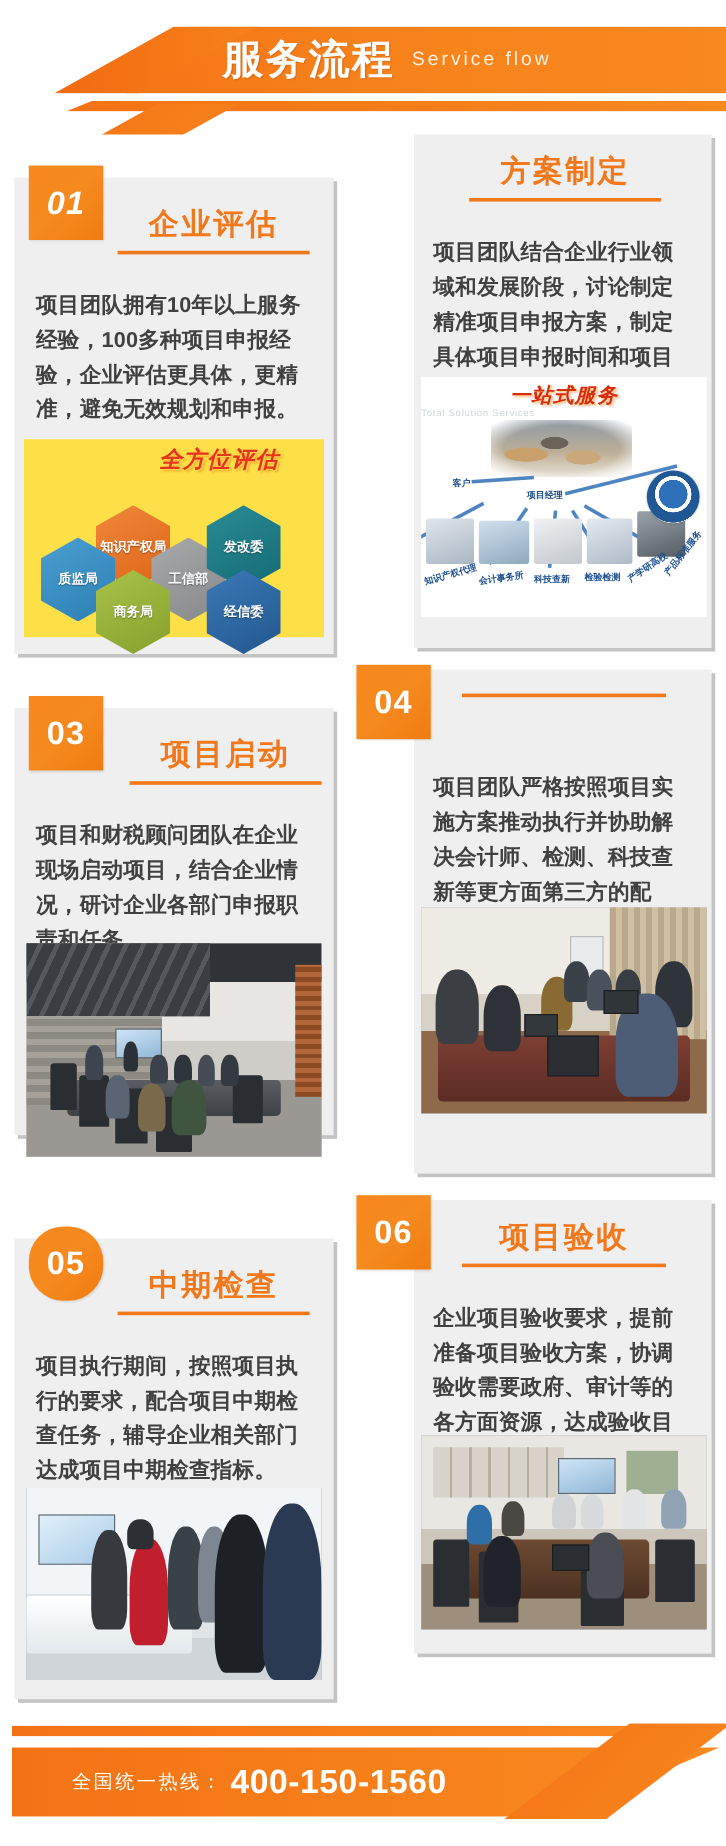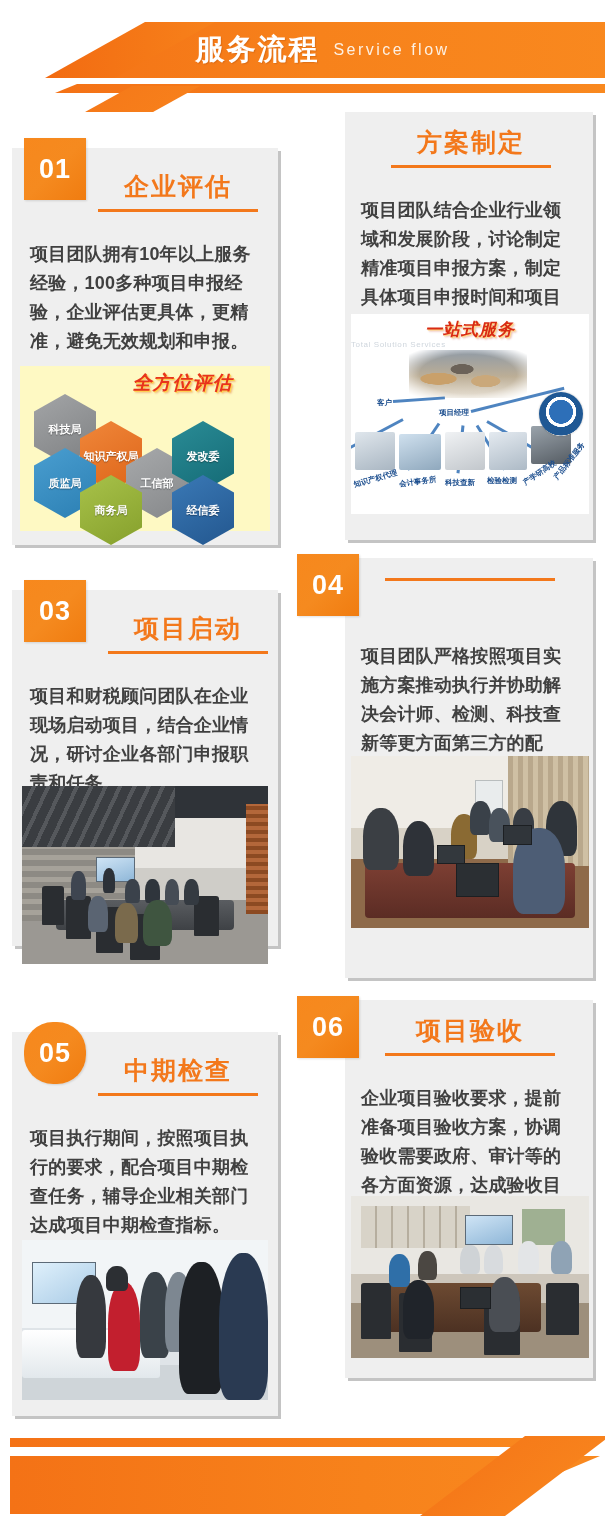--- a/index.html
+++ b/index.html
@@ -31,21 +31,21 @@
     position:absolute; left:10px; top:86px; width:200px; height:120px;
     background:linear-gradient(135deg,#f47216 0%,#f9891f 100%);
     clip-path: polygon(122px 0, 190px 0, 78px 62px, 10px 62px);
   }
   .hdr-text {
     position:absolute; left:0; top:24px; width:605px; height:52px;
     display:flex; align-items:center; justify-content:center;
     padding-left:40px;
   }
   .hdr-cn {
-    color:#ffffff; font-size:29px; font-weight:bold; letter-spacing:2px;
+    color:#ffffff; font-size:34px; font-weight:bold; letter-spacing:2px;
     text-shadow:1px 1px 1px rgba(150,60,0,.25);
   }
   .hdr-en {
     color:#fdf0e3; font-size:16px; letter-spacing:2.5px; margin-left:14px;
     font-weight:400;
   }
 
   
   .card { position:absolute; background:#efefef; box-shadow:3px 3px 0 0 #c4c4c4; }
   .badge {
@@ -61,21 +61,21 @@
     text-align:center;
   }
   .title-rule { height:3px; background:#f3781b; margin:6px auto 0; }
   .card-body {
     color:#404040; font-size:18px; line-height:1.62; letter-spacing:.2px;
     font-weight:bold;
   }
 
   
   #card1 { left:12px;  top:148px; width:266px; height:397px; }
-  #card1 .badge { left:12px; top:-10px; }
+  #card1 .badge { left:12px; top:-10px;font-style:italic; }
   #card1 .card-head { position:absolute; left:74px; top:22px; width:184px; }
   #card1 .card-body { position:absolute; left:18px; top:92px; width:232px; }
   #card1 .hexfig { position:absolute; left:8px; top:218px; width:250px; height:165px; }
 
   #card2 { left:345px; top:112px; width:248px; height:428px; }
   #card2 .badge { left:-48px; top:-4px; }
   #card2 .card-head { position:absolute; left:20px; top:14px; width:212px; }
   #card2 .card-body { position:absolute; left:16px; top:84px; width:218px; }
   #card2 .oss { position:absolute; left:6px; top:202px; width:238px; height:200px; }
 
@@ -97,21 +97,21 @@
   #card5 .card-body { position:absolute; left:18px; top:92px; width:230px; }
   #card5 .photo { position:absolute; left:10px; top:208px; width:246px; height:160px; }
 
   #card6 { left:345px; top:1000px; width:248px; height:378px; }
   #card6 .badge { left:-48px; top:-4px; }
   #card6 .card-head { position:absolute; left:18px; top:14px; width:214px; }
   #card6 .card-body { position:absolute; left:16px; top:84px; width:218px; }
   #card6 .photo { position:absolute; left:6px; top:196px; width:238px; height:162px; }
 
   
-  .hexfig { background:#fef9c3; }
+  .hexfig { background:#fde047; }
   .hexwrap { position:relative; width:100%; height:100%; }
   .hex {
     position:absolute; width:62px; height:70px;
     clip-path: polygon(50% 0%, 100% 25%, 100% 75%, 50% 100%, 0% 75%, 0% 25%);
     display:flex; align-items:center; justify-content:center;
     color:#fff; font-size:11px; font-weight:bold; line-height:1.15;
     text-align:center; text-shadow:0 1px 1px rgba(0,0,0,.35);
   }
   .hexTitle {
     position:absolute; left:80px; top:4px; width:165px;
@@ -210,21 +210,20 @@
   <div class="badge">01</div>
   <div class="card-head">
     <div class="card-title">企业评估</div>
     <div class="title-rule" style="width:160px"></div>
   </div>
   <div class="card-body">项目团队拥有10年以上服务经验，100多种项目申报经验，企业评估更具体，更精准，避免无效规划和申报。</div>
 
   <div class="hexfig">
     <div class="hexwrap">
       <div class="hexTitle">全方位评估</div>
-      <div class="hex" style="left:14px;  top:28px;  background:linear-gradient(150deg,#a3a5a7,#7e8082);">科技局</div>
       <div class="hex" style="left:60px;  top:55px;  background:linear-gradient(150deg,#f0873a,#dd6418);">知识产权局</div>
       <div class="hex" style="left:14px;  top:82px;  background:linear-gradient(150deg,#4a9ed0,#2b7fb3);">质监局</div>
       <div class="hex" style="left:106px; top:82px;  background:linear-gradient(150deg,#a7a9ab,#86888a);">工信部</div>
       <div class="hex" style="left:60px;  top:109px; background:linear-gradient(150deg,#a8c24a,#86a02c);">商务局</div>
       <div class="hex" style="left:152px; top:55px;  background:linear-gradient(150deg,#2a8c96,#146a75);">发改委</div>
       <div class="hex" style="left:152px; top:109px; background:linear-gradient(150deg,#3a79b6,#23578f);">经信委</div>
     </div>
   </div>
 </div>
 
@@ -374,13 +373,17 @@
     <div class="ph-person" style="left:22%; top:52%; width:13%; height:36%; background:#20242a;"></div>
     <div class="ph-person" style="left:58%; top:50%; width:13%; height:34%; background:#4a4e54;"></div>
     <div class="ph-screen" style="left:46%;top:56%;width:13%;height:14%;background:#2b2f33;border-color:#1b1e21;"></div>
   </div>
 </div>
 
 <div class="footer-wrap">
   <div class="ft-line"></div>
   <div class="ft-band"></div>
   <div class="ft-slash"></div>
+  <div class="ft-text">
+    <span class="ft-cn">全国统一热线：</span>
+    <span class="ft-num">400-150-1560</span>
+  </div>
 </div>
 
 </body></html>

